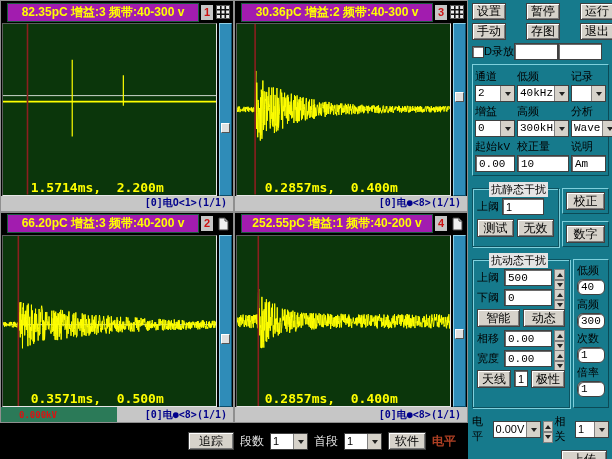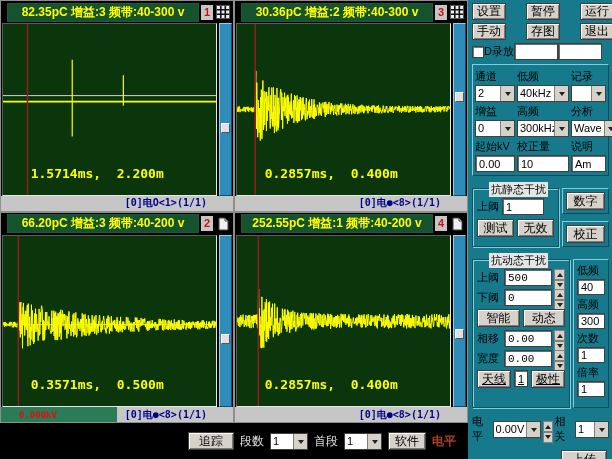--- a/index.html
+++ b/index.html
@@ -3,34 +3,34 @@
 <meta charset="utf-8">
 <style>
   html,body{margin:0;padding:0;background:#222;}
   .app{width:612px;height:459px;background:#000;display:flex;position:relative;overflow:hidden;
        font-family:"Liberation Sans","DejaVu Sans",sans-serif;}
   
   .main{width:468px;display:flex;flex-direction:column;}
   .grid{height:423px;display:grid;grid-template-columns:1fr 1fr;grid-template-rows:1fr 1fr;}
   .wave-panel{border:1px solid #8f8f8f;background:#000;display:flex;flex-direction:column;min-width:0;box-sizing:border-box;}
   .panel-top{height:20px;display:flex;align-items:center;gap:2px;padding:1px 2px 1px 6px;}
-  .hdr{flex:1;height:17px;line-height:17px;background:#14532d;border:1px solid #1c5a40;text-align:center;
+  .hdr{flex:1;height:17px;line-height:17px;background:#a21caf;border:1px solid #1c5a40;text-align:center;
        color:#ffff00;font-weight:bold;font-size:12px;white-space:nowrap;overflow:hidden;}
   .num{width:12px;height:15px;background:#c6c6c6;color:#cc1111;font-weight:bold;font-size:11px;line-height:15px;text-align:center;}
   .icon-box{width:16px;height:16px;display:flex;align-items:center;justify-content:center;}
   .panel-body{flex:1;display:flex;padding:0 1px;min-height:0;}
   .plot{flex:1;position:relative;background:#0b360b;border:1px solid #5c5c5c;border-right-color:#e6e6e6;border-bottom-color:#e6e6e6;min-width:0;}
   .plot svg.wave{position:absolute;left:0;top:0;width:100%;height:100%;}
-  .measure{position:absolute;left:13%;bottom:14px;color:#ffff00;font-family:"DejaVu Sans Mono",monospace;
+  .measure{position:absolute;left:13%;bottom:0;color:#ffff00;font-family:"DejaVu Sans Mono",monospace;
            font-weight:bold;font-size:13px;white-space:pre;}
   .vslider{width:11px;margin-left:2px;background:#2f8cb8;border:1px solid #8fd0e8;border-right-color:#0c4f6e;border-bottom-color:#0c4f6e;position:relative;}
   .handle{position:absolute;left:1px;right:1px;height:8px;background:#e0e0e0;border:1px solid #fff;border-right-color:#555;border-bottom-color:#555;}
   .statusbar{height:15px;background:#c6c6c6;display:flex;align-items:center;
              font-family:"DejaVu Sans Mono",monospace;font-weight:bold;font-size:10px;color:#00008b;}
-  .status-text{margin-left:auto;padding-right:26px;white-space:nowrap;}
+  .status-text{margin-left:auto;padding-right:6px;white-space:nowrap;}
   .kv-seg{width:116px;align-self:stretch;background:#2b7a58;color:#dd1111;font-size:9px;font-weight:bold;
           display:flex;align-items:center;padding-left:18px;box-sizing:border-box;}
   .bottom-bar{flex:1;display:flex;align-items:center;justify-content:flex-end;gap:6px;padding-right:12px;background:#000;}
   .bb-label{color:#e0e0e0;font-size:12px;}
   .bb-level{color:#b04024;font-size:12px;font-weight:bold;}
   
   .btn{background:#d6d2ca;border:1px solid #404040;box-shadow:inset 1px 1px 0 #ffffff,inset -1px -1px 0 #7a7a7a;
        color:#000;font-size:12px;display:flex;align-items:center;justify-content:center;height:18px;
        padding:0 4px;box-sizing:border-box;white-space:nowrap;cursor:default;}
   .tin{background:#fff;border:1px solid #404040;box-shadow:inset 1px 1px 0 #6a6a6a;font-size:11px;
@@ -45,21 +45,21 @@
   .spin>div{flex:1;background:#d6d2ca;border:1px solid #808080;display:flex;align-items:center;justify-content:center;box-sizing:border-box;}
   .chk{width:10px;height:10px;background:#fff;border:1px solid #404040;box-shadow:inset 1px 1px 0 #777;}
   
   .cp{width:144px;background:#167a8c;box-sizing:border-box;padding:3px 3px 0 4px;display:flex;flex-direction:column;
       font-size:11px;color:#000;}
   .cp-row{display:flex;gap:20px;margin-bottom:3px;}
   .cp-row .btn{flex:1;height:17px;}
   .rec-row{display:flex;align-items:center;gap:0;margin-bottom:4px;}
   .rec-label{font-size:11px;white-space:nowrap;}
   .rec-row .tin{width:44px;}
-  .param-box,.mini-panel,.right-col{border:1px solid #7fd0dc;border-right-color:#0b4a56;border-bottom-color:#0b4a56;}
+  .param-box,.mini-panel,.right-col{border:1px solid #7fd0dc;border-right-color:#0b4a56;border-bottom-color:#0b4a56;font-family:Liberation Mono, monospace;}
   .param-box{padding:2px 2px 3px;margin-bottom:5px;}
   .p-labels{display:grid;grid-template-columns:40px 52px 1fr;gap:2px;margin:2px 0 1px;font-size:11px;}
   .p-fields{display:grid;grid-template-columns:40px 52px 1fr;gap:2px;margin-bottom:2px;}
   .groupbox{position:relative;border:1px solid #0c5260;box-shadow:1px 1px 0 #7fd0dc,inset 1px 1px 0 #7fd0dc;
             padding:9px 4px 4px;box-sizing:border-box;}
   .gb-title{position:absolute;top:-7px;left:16px;background:#e5e5e5;padding:0 2px;font-size:11px;white-space:nowrap;}
   .mid-sec,.dyn-sec{display:flex;gap:3px;margin-bottom:5px;margin-top:7px;}
   .static-gb{flex:1;}
   .s-row{display:flex;align-items:center;gap:3px;margin-bottom:4px;}
   .s-row .tin{width:42px;}
@@ -69,21 +69,21 @@
   .mini-panel{padding:3px;}
   .dyn-gb{flex:1;}
   .d-row{display:flex;align-items:center;gap:2px;margin-bottom:3px;}
   .d-lab{width:25px;flex:none;}
   .d-row .tin{flex:1;width:30px;font-family:Liberation Mono, monospace;}
   .d-btns{display:flex;gap:3px;margin-bottom:3px;}
   .d-btns .btn{flex:1;}
   .ant-in{width:14px;flex:none;text-align:center;padding:1px 1px;}
   .right-col{width:47px;box-sizing:border-box;padding:2px 3px;display:flex;flex-direction:column;}
   .rc-label{margin:1px 0 1px;}
-  .right-col .tin{width:100%;height:16px;margin-bottom:1px;}
+  .right-col .tin{width:100%;height:16px;margin-bottom:1px;border-radius:6px;}
   .level-row{display:flex;align-items:center;gap:2px;margin:1px 0 0;}
   .lvl-combo{width:52px;}
   .rel-combo{width:40px;}
   .cp-footer{flex:1;display:flex;}
   .time{flex:1;padding:16px 0 0 22px;font-size:12px;}
   .foot-btns{width:46px;display:flex;flex-direction:column;gap:9px;padding:6px 2px 0 0;}
   .foot-btns .btn{height:18px;}
 </style>
 </head>
 <body>
@@ -319,24 +319,24 @@
           <span>上阈</span>
           <input class="tin" value="1" style="">
         </div>
         <div class="s-btns">
           <div class="btn">测试</div>
           <div class="btn">无效</div>
         </div>
       </div>
       <div class="side-col">
         <div class="mini-panel">
+          <div class="btn">校正</div>
+        </div>
+        <div class="mini-panel">
           <div class="btn">数字</div>
-        </div>
-        <div class="mini-panel">
-          <div class="btn">校正</div>
         </div>
       </div>
     </div>
 
     <div class="dyn-sec">
       <div class="groupbox dyn-gb">
         <span class="gb-title">抗动态干扰</span>
         <div class="d-row">
           <span class="d-lab">上阈</span>
           <input class="tin" value="500" style="">
@@ -382,21 +382,21 @@
           <input class="tin" value="0.00" style="">
           <span class="spin">
               <div>
                 <span class="arr-up-s"></span>
               </div>
               <div>
                 <span class="arr-dn-s"></span>
               </div>
             </span>
         </div>
-        <div class="d-btns" style="margin-bottom:15px;text-decoration:underline;">
+        <div class="d-btns" style="margin-bottom:15px;">
           <div class="btn">天线</div>
           <input class="tin ant-in" value="1" style="">
           <div class="btn">极性</div>
         </div>
       </div>
       <div class="right-col">
         <span class="rc-label">低频</span>
         <input class="tin" value="40" style="">
         <span class="rc-label">高频</span>
         <input class="tin" value="300" style="">

